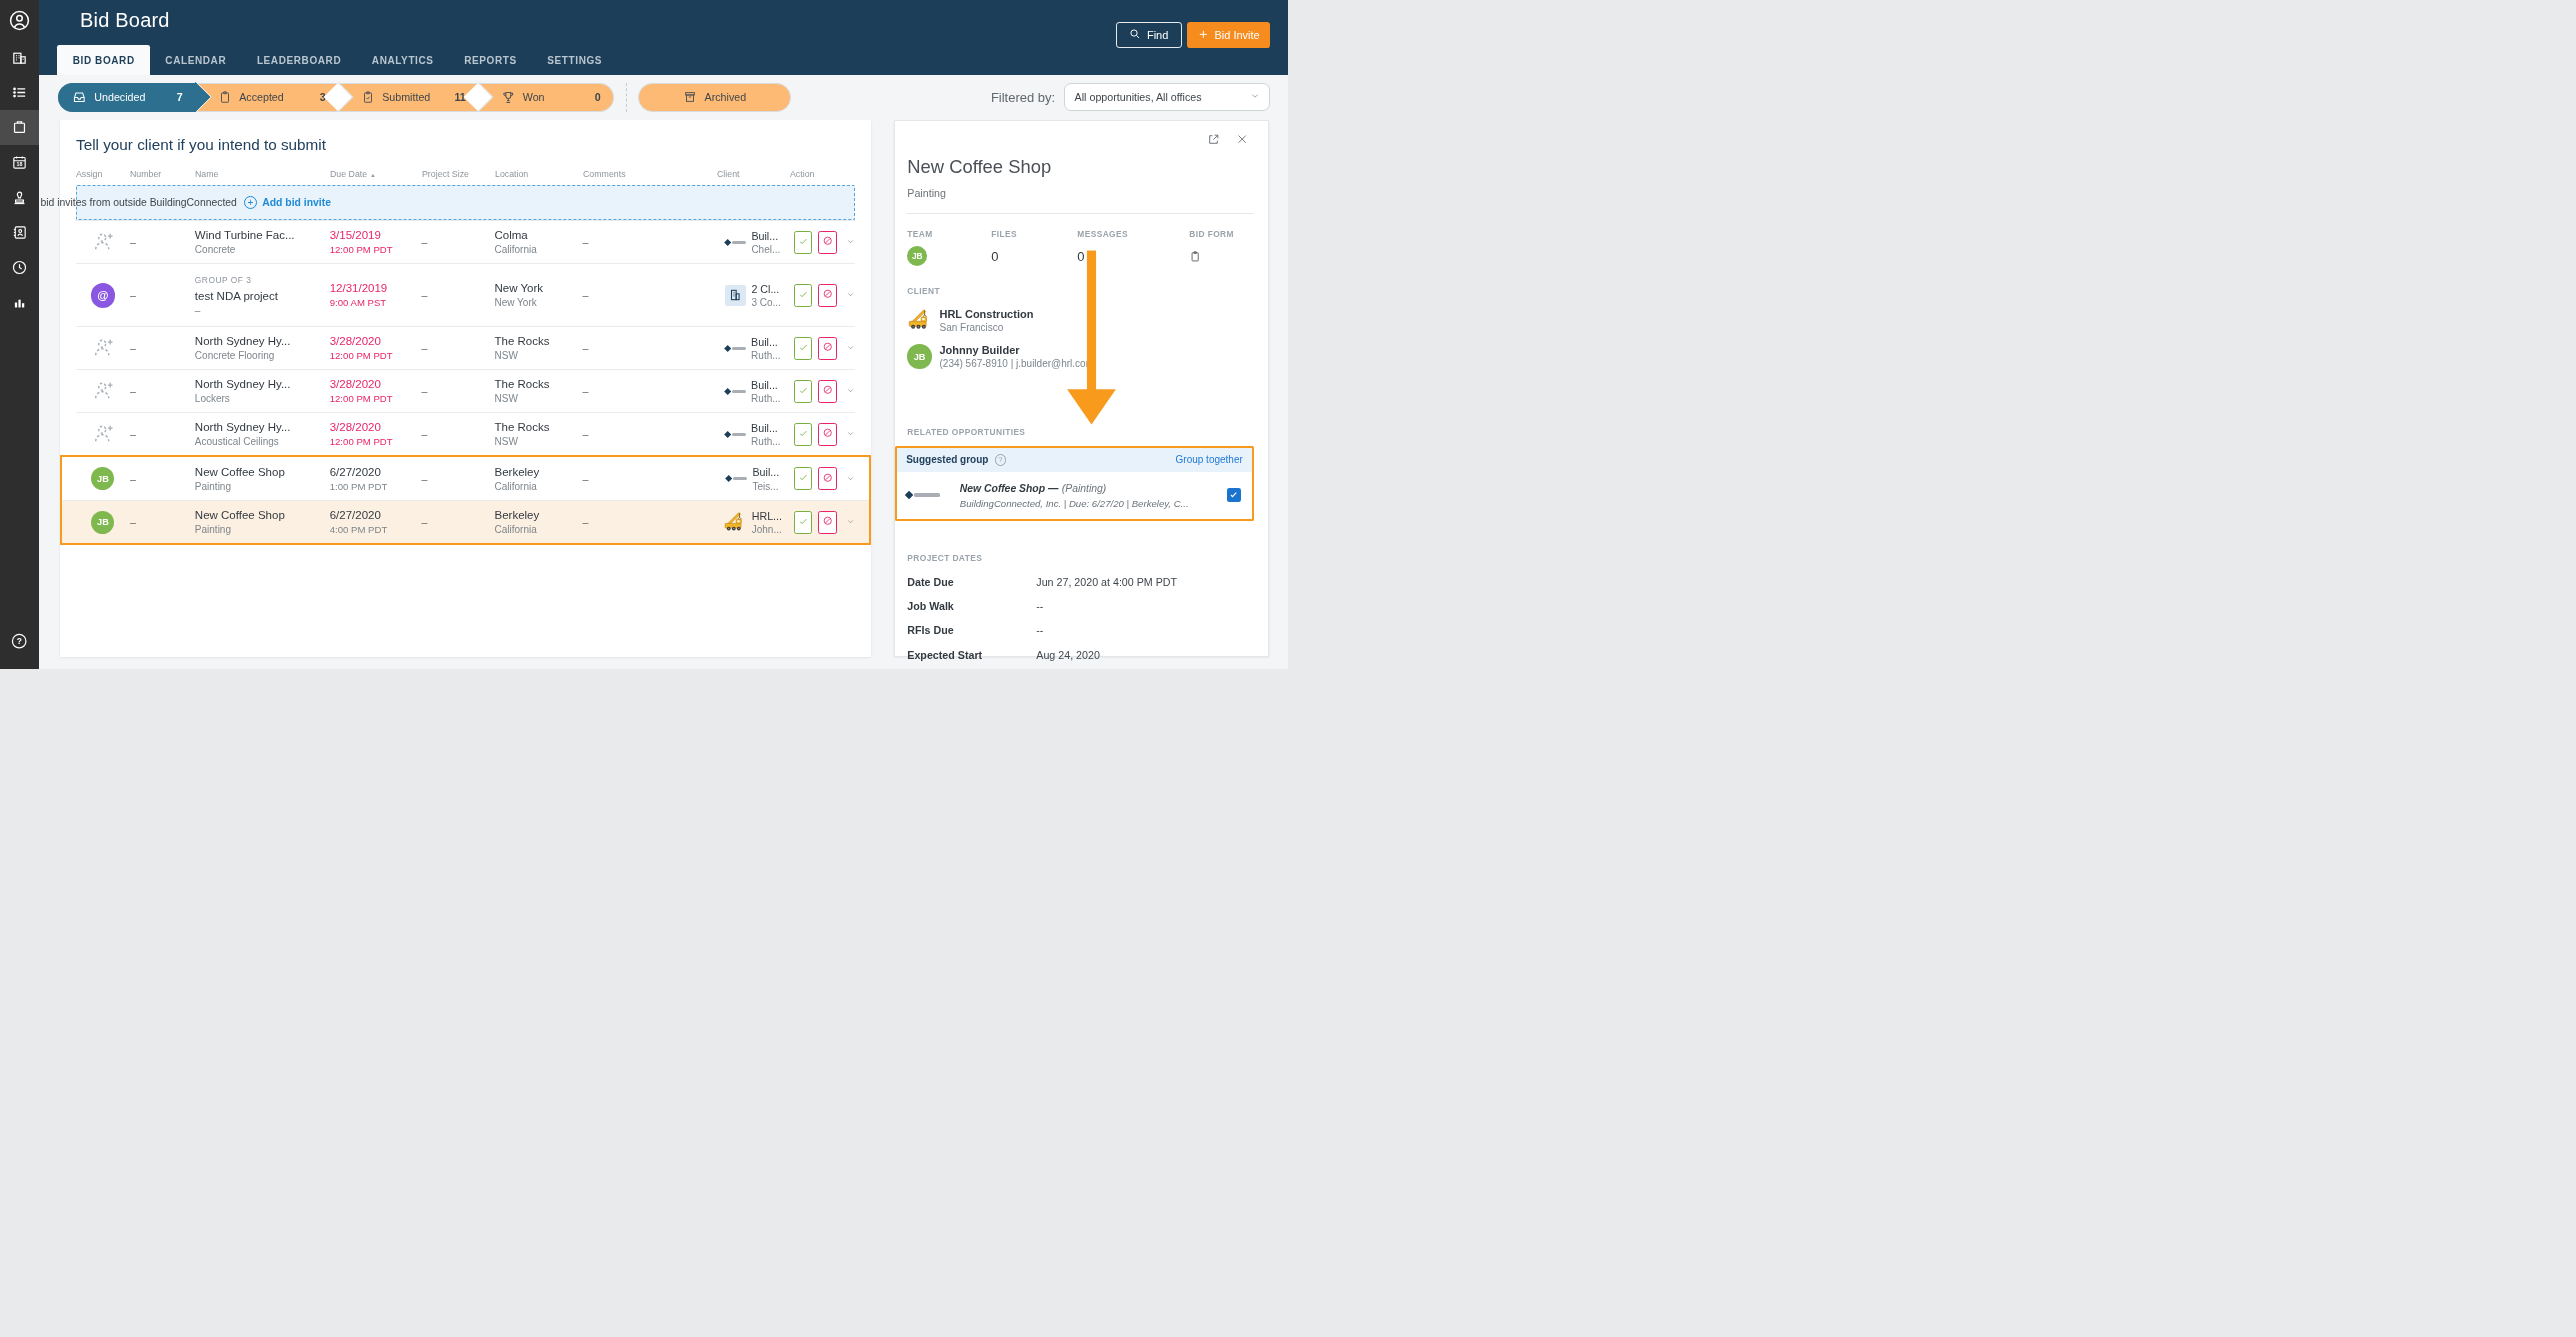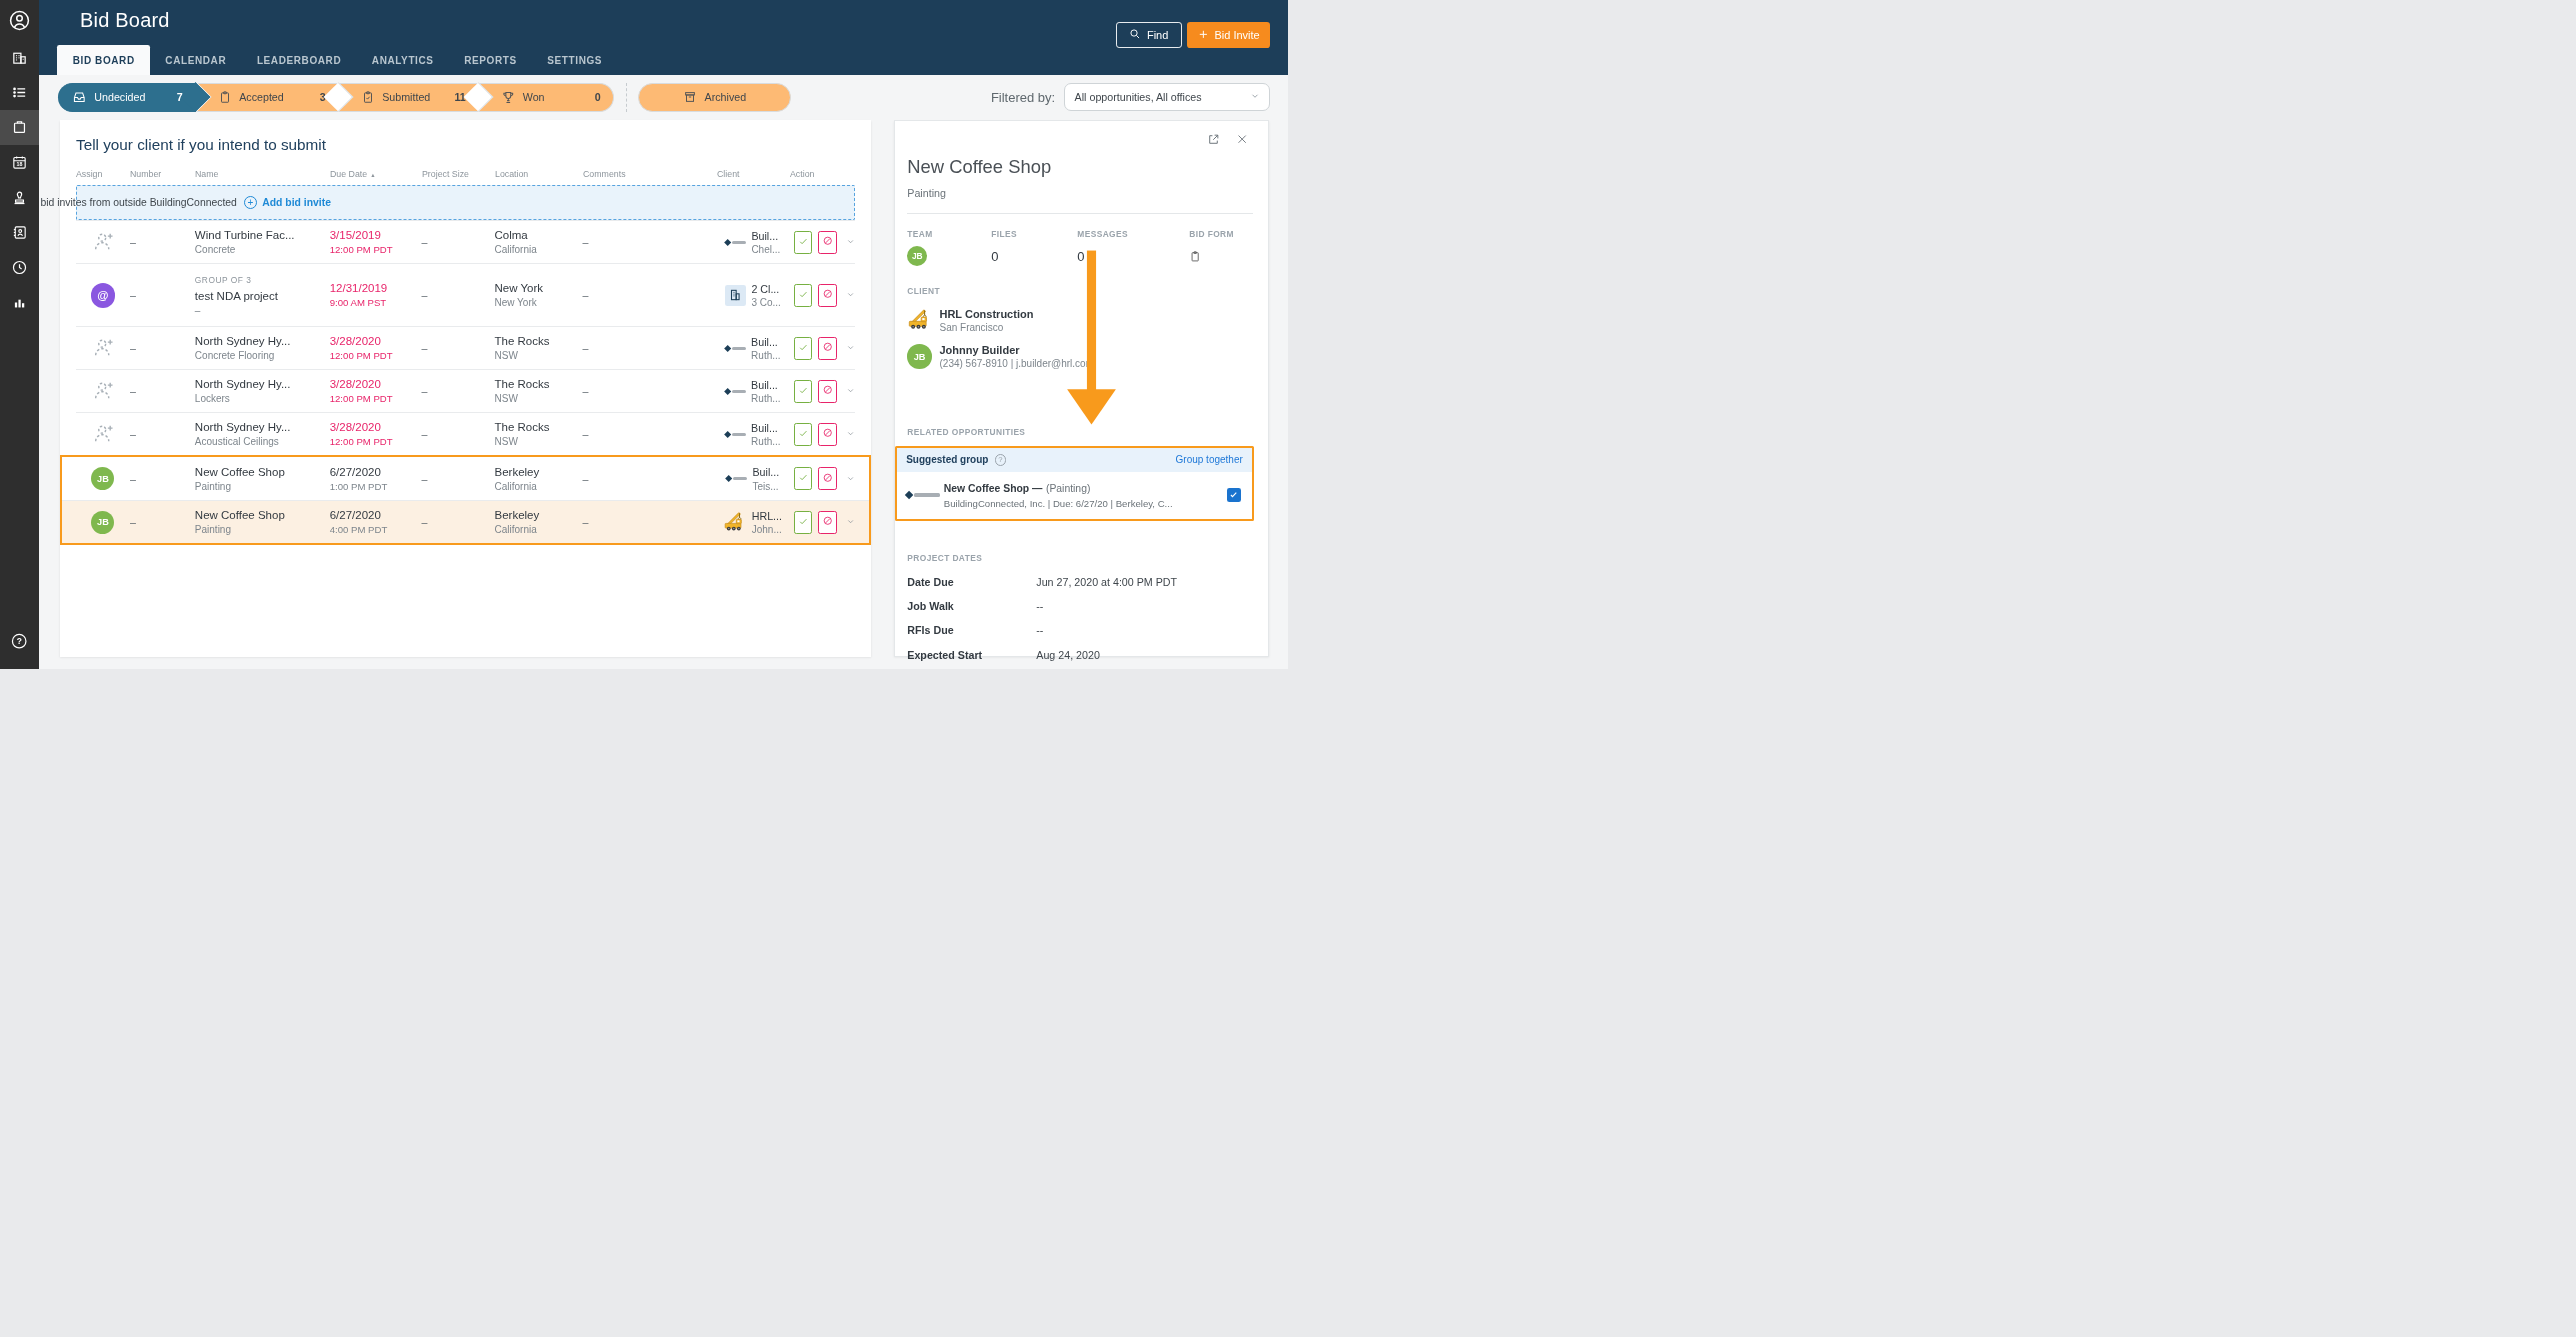--- a/index.html
+++ b/index.html
@@ -99,21 +99,21 @@
   .sec-label.rel { margin-top:58px; }
   .crow { display:flex; align-items:center; gap:7.7px; margin:10px 0 0 12.3px; }
   .crow .avatar { width:24.5px; height:24.5px; }
   .crow-name { font-size:11px; font-weight:bold; color:#333a41; }
   .crow-sub { font-size:10px; color:#7d858c; margin-top:2.3px; }
   .suggest { margin-top:8.4px; width:359px; border:2.3px solid #f89a1c; border-radius:1.5px; background:#fff; }
   .sg-head { height:24.5px; background:#e8f2fb; display:flex; align-items:center; padding:0 9.2px; gap:6.1px; }
   .sg-title { font-size:10px; font-weight:bold; color:#21415e; }
   .qmark { width:11.5px; height:11.5px; border:0.8px solid #9aa3ab; border-radius:50%; color:#9aa3ab; font-size:7.7px; display:flex; align-items:center; justify-content:center; }
   .sg-link { margin-left:auto; font-size:10px; color:#2079d8; cursor:pointer; }
-  .sg-item { display:flex; align-items:center; padding:8.4px 10.7px 10px 9.2px; gap:4px; }
+  .sg-item { display:flex; align-items:center; padding:8.4px 10.7px 10px 9.2px; gap:20px;font-style:italic; }
   .sg-item .bc-d { width:6.1px; height:6.1px; }
   .sg-item .bc-t { width:26px; }
   .sg-ti-bold { font-size:10.4px; font-weight:bold; color:#333a41; }
   .sg-ti-rest { font-size:10.4px; color:#6b7379; }
   .sg-sub { font-size:9.6px; color:#6b7379; margin-top:3.8px; }
   .checkbox { margin-left:auto; width:14.6px; height:14.6px; background:#1a73ce; border-radius:2.3px; display:flex; align-items:center; justify-content:center; color:#fff; cursor:pointer; }
   .pd-row { display:flex; margin:10.7px 0 0 12.3px; align-items:baseline; }
   .pd-row:first-of-type { margin-top:11.5px; }
   .pd-label { width:129px; font-size:10.7px; font-weight:bold; color:#333a41; }
   .pd-val { font-size:10.7px; color:#3f464c; }

